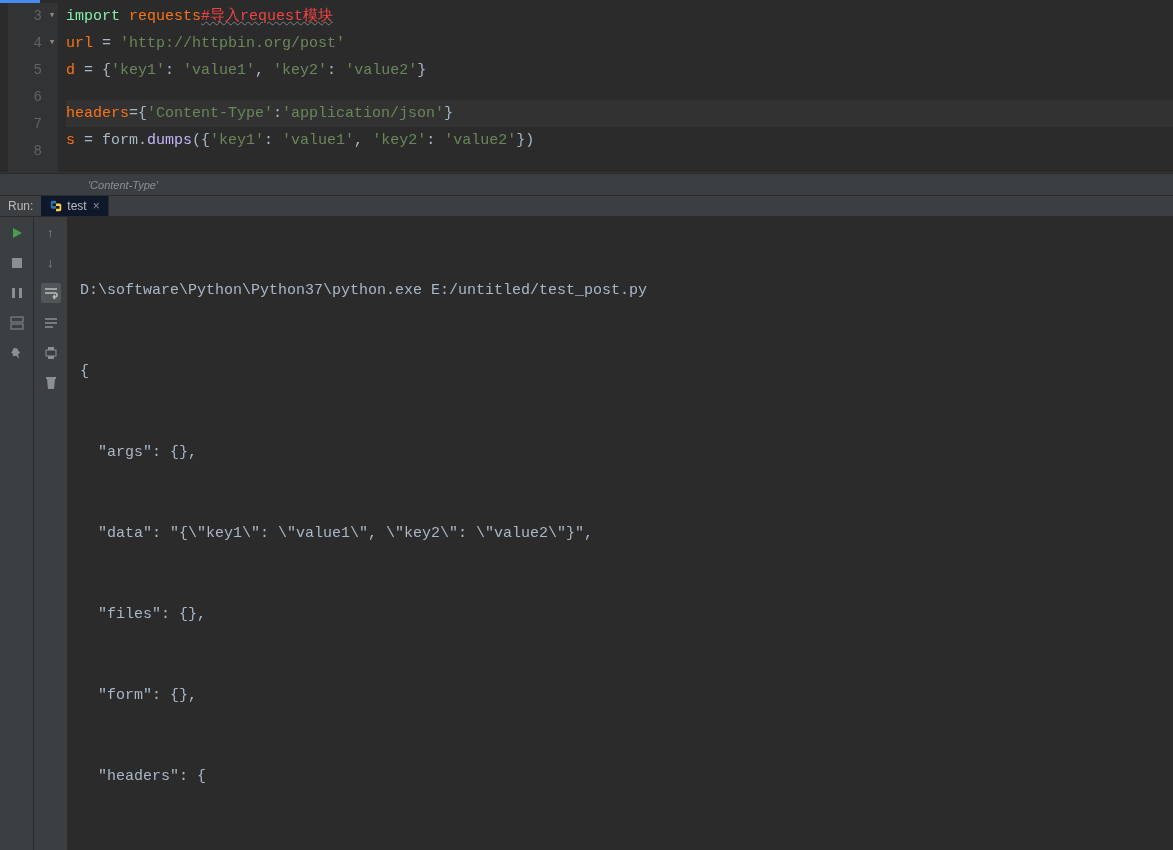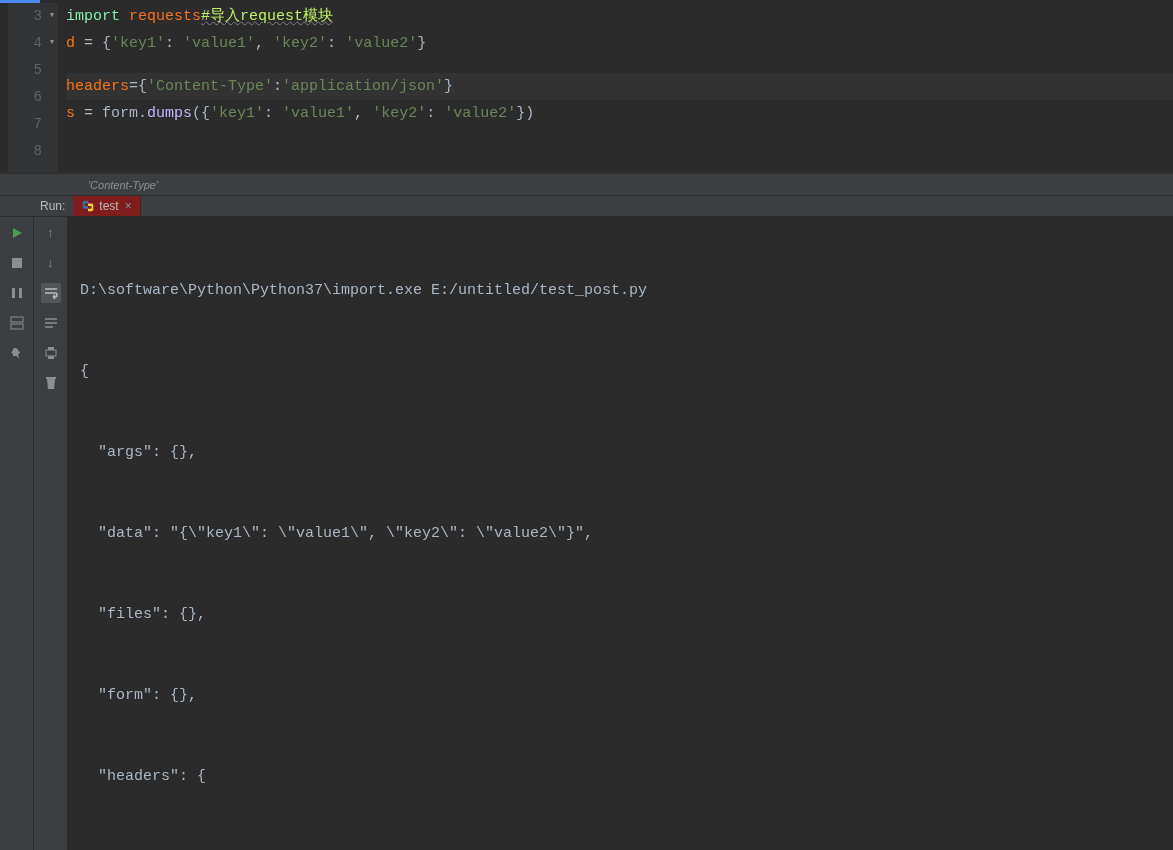--- a/index.html
+++ b/index.html
@@ -54,21 +54,21 @@
     padding-left: 6px;
     font-size: 15px;
     position: relative;
   }
   .code .line { height: 27px; line-height: 27px; white-space: pre; }
   .code .cur { background: #323232; margin-top: 16px; }
 
   
   .kw   { color: #86efac; }
   .str  { color: #6a8759; }
-  .cmt  { color: #bef264; text-decoration: underline wavy #808080 0.5px; }
+  .cmt  { color: #ef4444; text-decoration: underline wavy #808080 0.5px; }
   .punc { color: #a9b7c6; }
   .fn   { color: #c4b5fd; }
   .ident{ color: #f97316; }
 
   
   .breadcrumb {
     height: 22px;
     background: #3c3f41;
     border-top: 1px solid #2b2b2b;
     color: #8a8f94;
@@ -82,26 +82,25 @@
   
   .run-tabs {
     height: 22px;
     background: #3c3f41;
     border-top: 1px solid #2b2b2b;
     border-bottom: 1px solid #2b2b2b;
     display: flex;
     align-items: center;
     font-family: "Segoe UI", sans-serif;
     font-size: 12px;
-    padding-left: 32px;
   }
   .run-label { color: #bbbbbb; padding: 0 8px; }
   .run-tab {
     display:flex; align-items:center; gap:4px;
-    background: #7f1d1d;
+    background: #0f172a;
     height: 100%;
     padding: 0 8px;
     color: #bbbbbb;
     border-right: 1px solid #2b2b2b;
   }
   .pyicon {
     width: 14px; height: 14px;
     display:inline-block;
   }
   .close-x { color:#8a8f94; font-size:12px; margin-left:2px; }
@@ -167,20 +166,21 @@
     <div class="ln">4</div>
     <div class="ln">5</div>
     <div class="ln">6</div>
     <div class="ln">7</div>
     <div class="ln">8</div>
     <span class="fold-icon" style="top:6px">▾</span>
     <span class="fold-icon" style="top:33px">▾</span>
   </div>
   <div class="code">
     <div class="line"><span class="kw">import</span> <span class="ident">requests</span><span class="cmt">#导入request模块</span></div>
+    <div class="line"><span class="ident">url </span><span class="punc">= </span><span class="str">'http://httpbin.org/post'</span></div>
     <div class="line"><span class="ident">d </span><span class="punc">= {</span><span class="str">'key1'</span><span class="punc">: </span><span class="str">'value1'</span><span class="punc">, </span><span class="str">'key2'</span><span class="punc">: </span><span class="str">'value2'</span><span class="punc">}</span></div>
     <div class="line cur"><span class="ident">headers</span><span class="punc">={</span><span class="str">'Content-Type'</span><span class="punc">:</span><span class="str">'application/json'</span><span class="punc">}</span></div>
     <div class="line"><span class="ident">s </span><span class="punc">= form.</span><span class="fn">dumps</span><span class="punc">({</span><span class="str">'key1'</span><span class="punc">: </span><span class="str">'value1'</span><span class="punc">, </span><span class="str">'key2'</span><span class="punc">: </span><span class="str">'value2'</span><span class="punc">})</span></div>
   </div>
 </div>
 
 <div class="breadcrumb">
   <span>'Content-Type'</span>
 </div>
 
@@ -249,21 +249,21 @@
         </svg>
     </div>
     <div class="tbtn">
       <svg width="14" height="14" viewBox="0 0 14 14">
           <path fill="#8a8f94" d="M3 3h8l-1 10H4zM2 1h10v2H2z"></path>
         </svg>
     </div>
   </div>
 
   <div class="console">
-    <div class="oline">D:\software\Python\Python37\import.exe E:/untitled/test_post.py</div>
+    <div class="oline">D:\software\Python\Python37\python.exe E:/untitled/test_post.py</div>
     <div class="oline">{</div>
     <div class="oline">  "args": {}, </div>
     <div class="oline">  "data": "{\"key1\": \"value1\", \"key2\": \"value2\"}", </div>
     <div class="oline">  "files": {}, </div>
     <div class="oline">  "form": {}, </div>
     <div class="oline">  "headers": {</div>
     <div class="oline">    "Accept": "*/*", </div>
     
     
     

